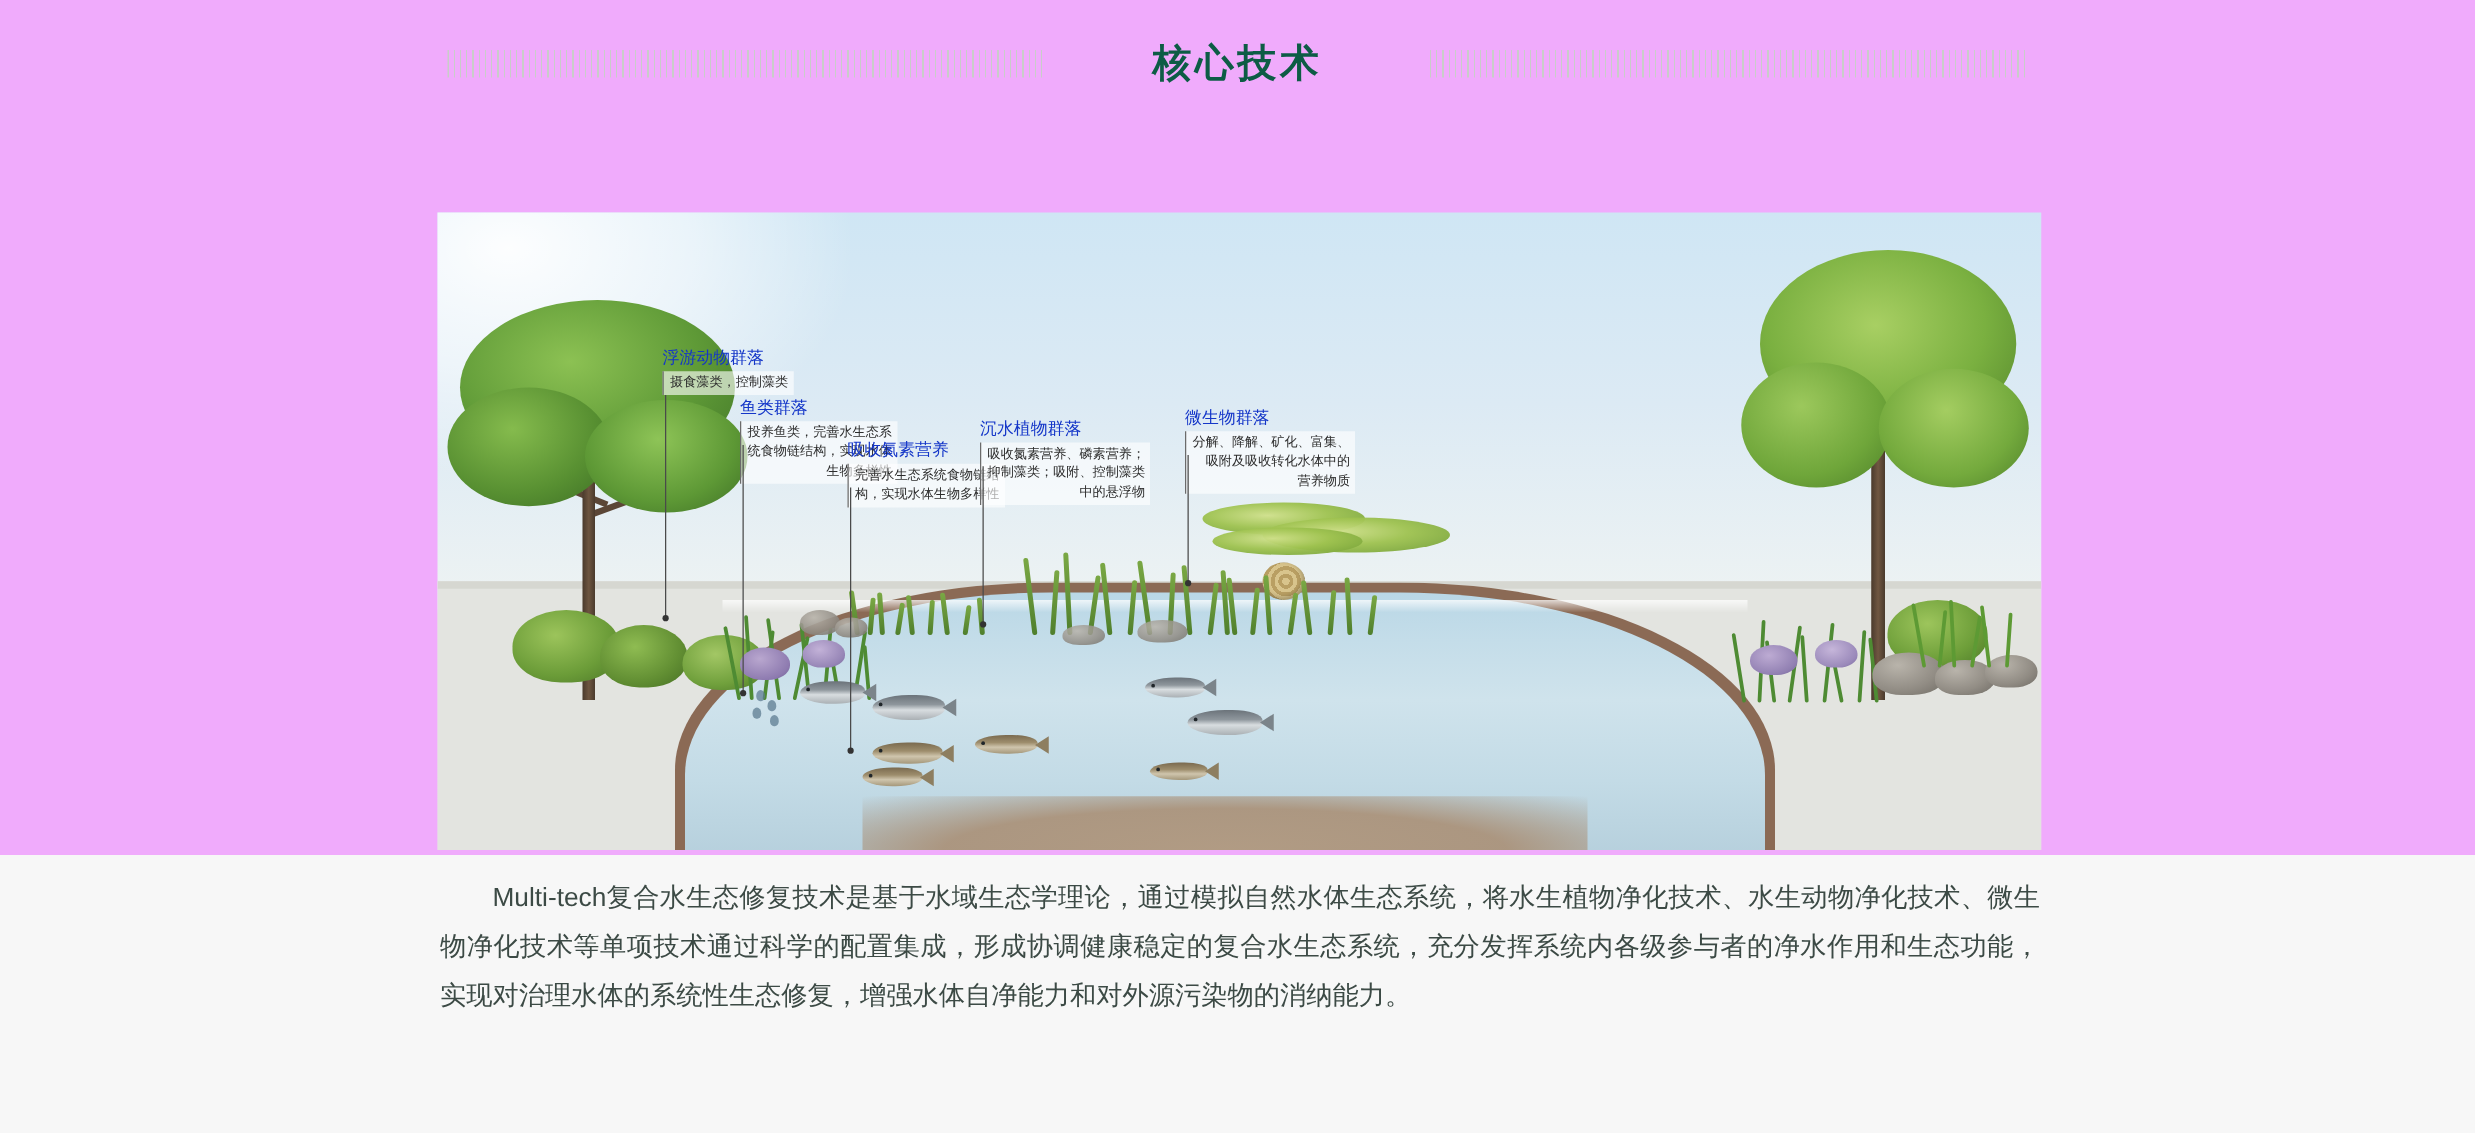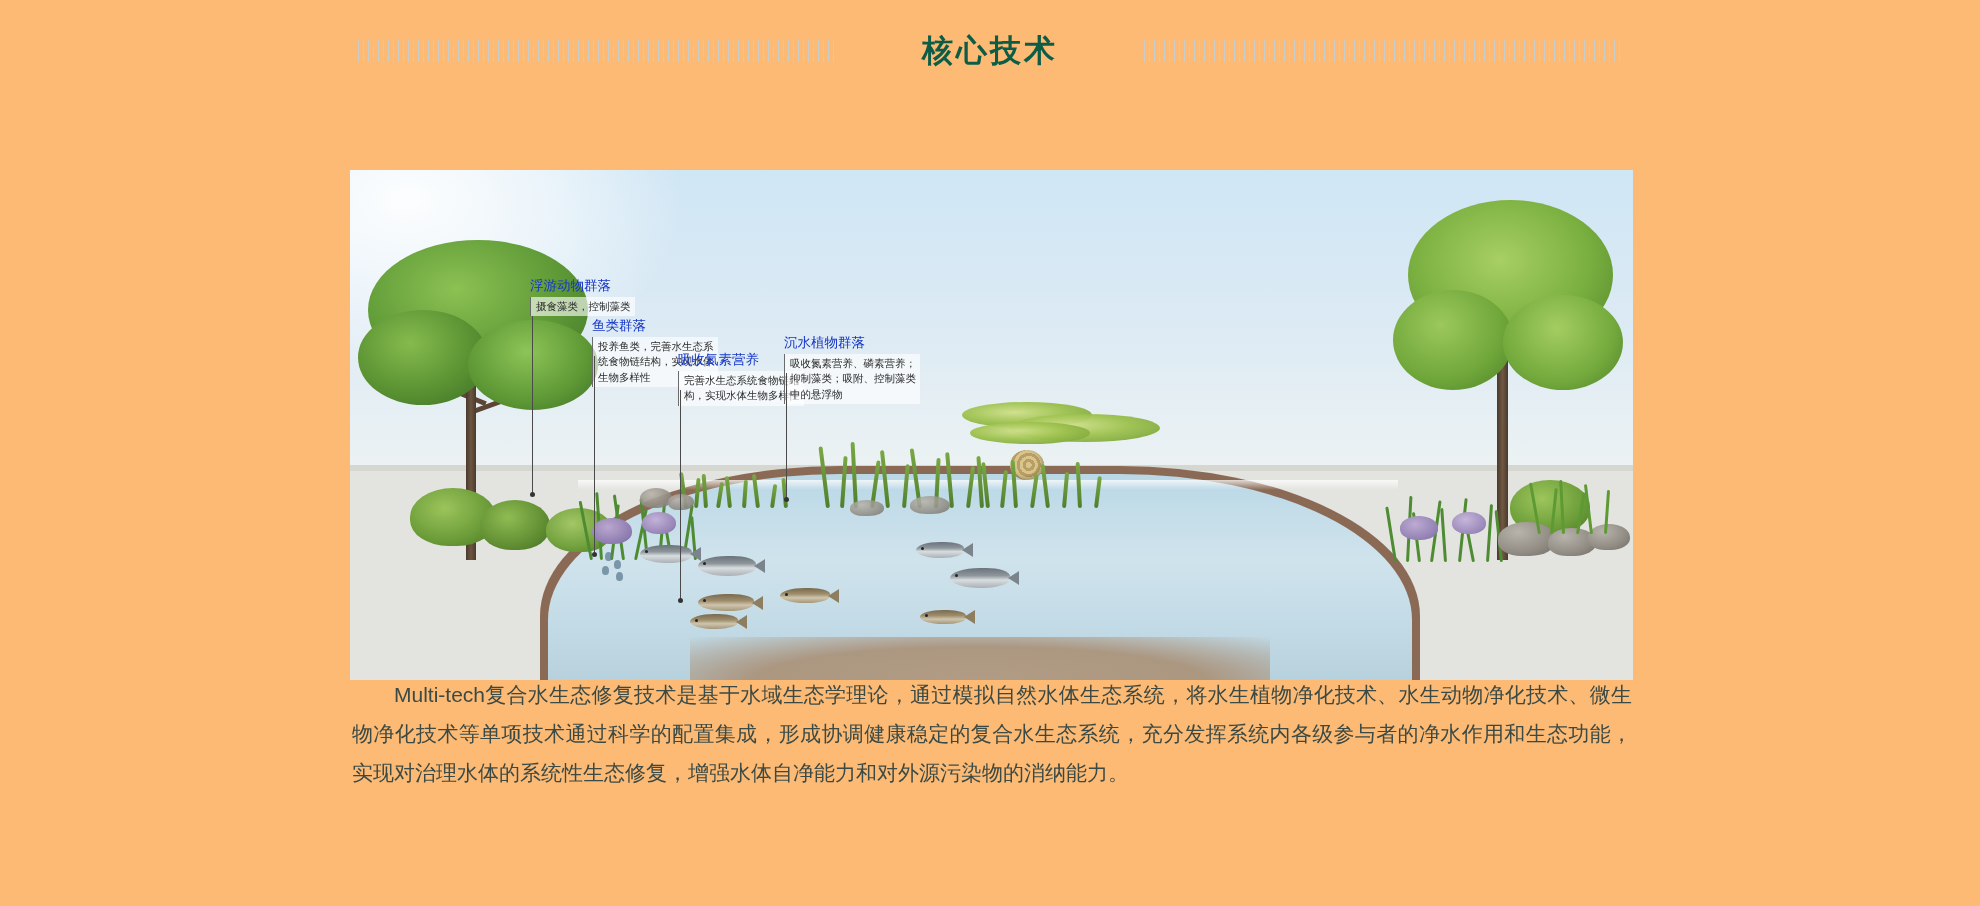--- a/index.html
+++ b/index.html
@@ -5,22 +5,22 @@
   * { box-sizing: border-box; }
   html, body {
     margin: 0; padding: 0;
     width: 1980px; height: 906px;
     background: #f7f7f7;
     font-family: "Liberation Sans", sans-serif;
     overflow: hidden;
   }
   .page {
     position: relative;
-    width: 1980px; height: 906px;
-    background: #fdba74;
+    width: 1980px; height: 684px;
+    background: #f0abfc;
   }
 
   
   .header {
     position: absolute;
     top: 30px; left: 0; width: 1980px;
     display: flex;
     align-items: center;
     justify-content: center;
     gap: 0;
@@ -206,36 +206,37 @@
   }
   .callout .desc {
     margin-top: 3px;
     font-size: 10.5px;
     color: #2c2c2c;
     line-height: 1.45;
     background: rgba(255,255,255,0.62);
     border-left: 1px solid #6b6b6b;
     padding: 2px 4px 2px 5px;
     white-space: pre-line;
+    text-align: right;
   }
   .callout .stem {
     position: absolute;
     width: 1px;
     background: #4a4a4a;
   }
   .callout .dot {
     position: absolute;
     width: 5px; height: 5px; border-radius: 50%;
     background: #333;
   }
 
   
   .body-text {
     position: absolute;
-    left: 352px; top: 676px;
+    left: 352px; top: 700px;
     width: 1280px;
     font-size: 21px;
     line-height: 1.85;
     color: #3c4a45;
     text-align: justify;
     text-indent: 42px;
     font-family: "Liberation Sans", sans-serif;
   }
 </style>
 </head>
@@ -443,19 +444,27 @@
 
     <div class="callout" style="left:434px; top:165px;">
       <div class="lbl">沉水植物群落</div>
       <div class="desc">吸收氮素营养、磷素营养；
 抑制藻类；吸附、控制藻类
 中的悬浮物</div>
       <div class="stem" style="left:2px; top:38px; height:126px;"></div>
       <div class="dot" style="left:0px; top:162px;"></div>
     </div>
 
+    <div class="callout" style="left:598px; top:156px;">
+      <div class="lbl">微生物群落</div>
+      <div class="desc">分解、降解、矿化、富集、
+吸附及吸收转化水体中的
+营养物质</div>
+      <div class="stem" style="left:2px; top:38px; height:102px;"></div>
+      <div class="dot" style="left:0px; top:138px;"></div>
+    </div>
 
 
   </div>
 
   <div class="body-text">Multi-tech复合水生态修复技术是基于水域生态学理论，通过模拟自然水体生态系统，将水生植物净化技术、水生动物净化技术、微生物净化技术等单项技术通过科学的配置集成，形成协调健康稳定的复合水生态系统，充分发挥系统内各级参与者的净水作用和生态功能，实现对治理水体的系统性生态修复，增强水体自净能力和对外源污染物的消纳能力。</div>
 
 </div>
 
 </body></html>

